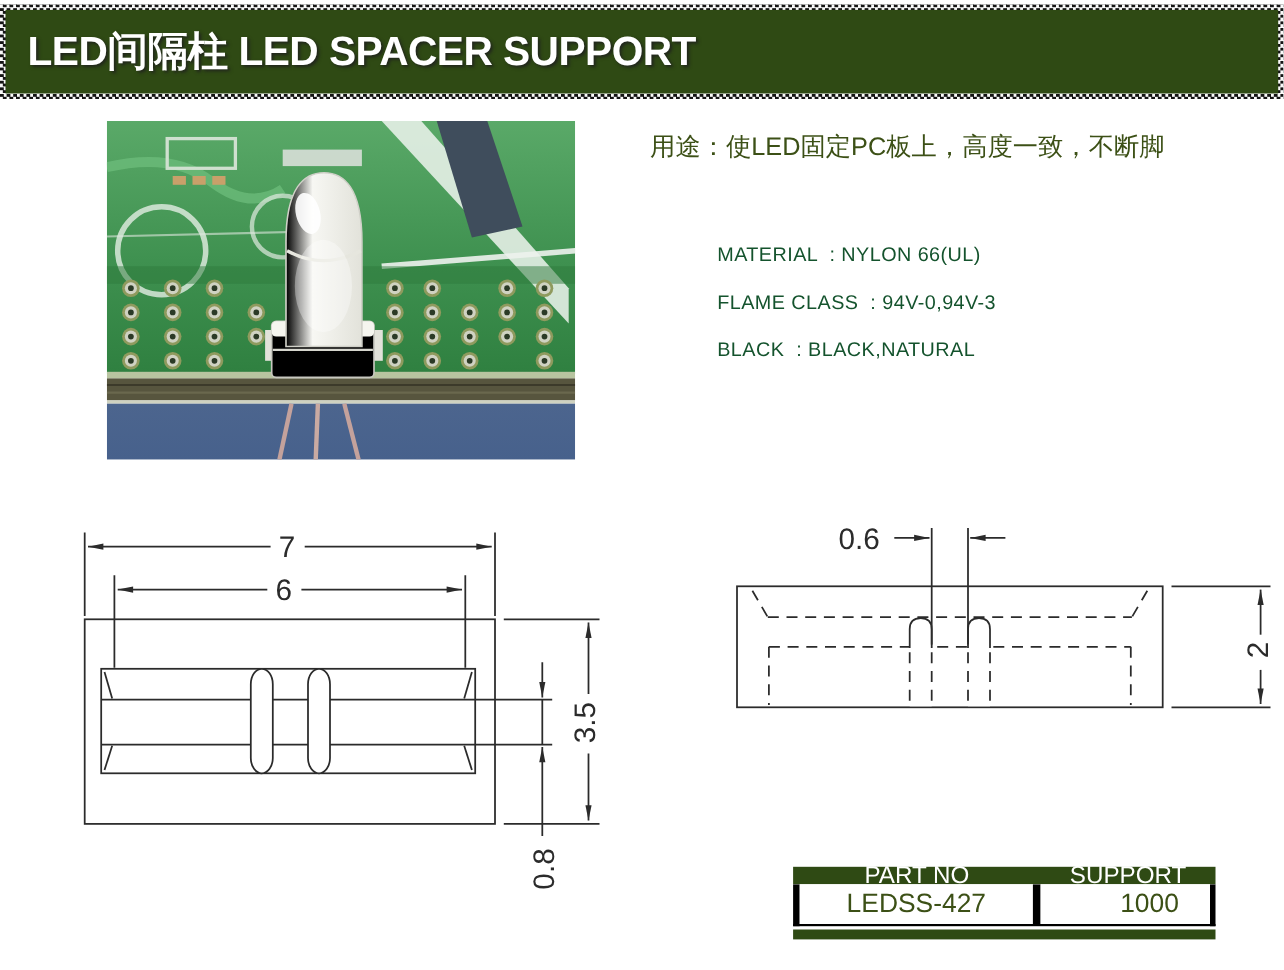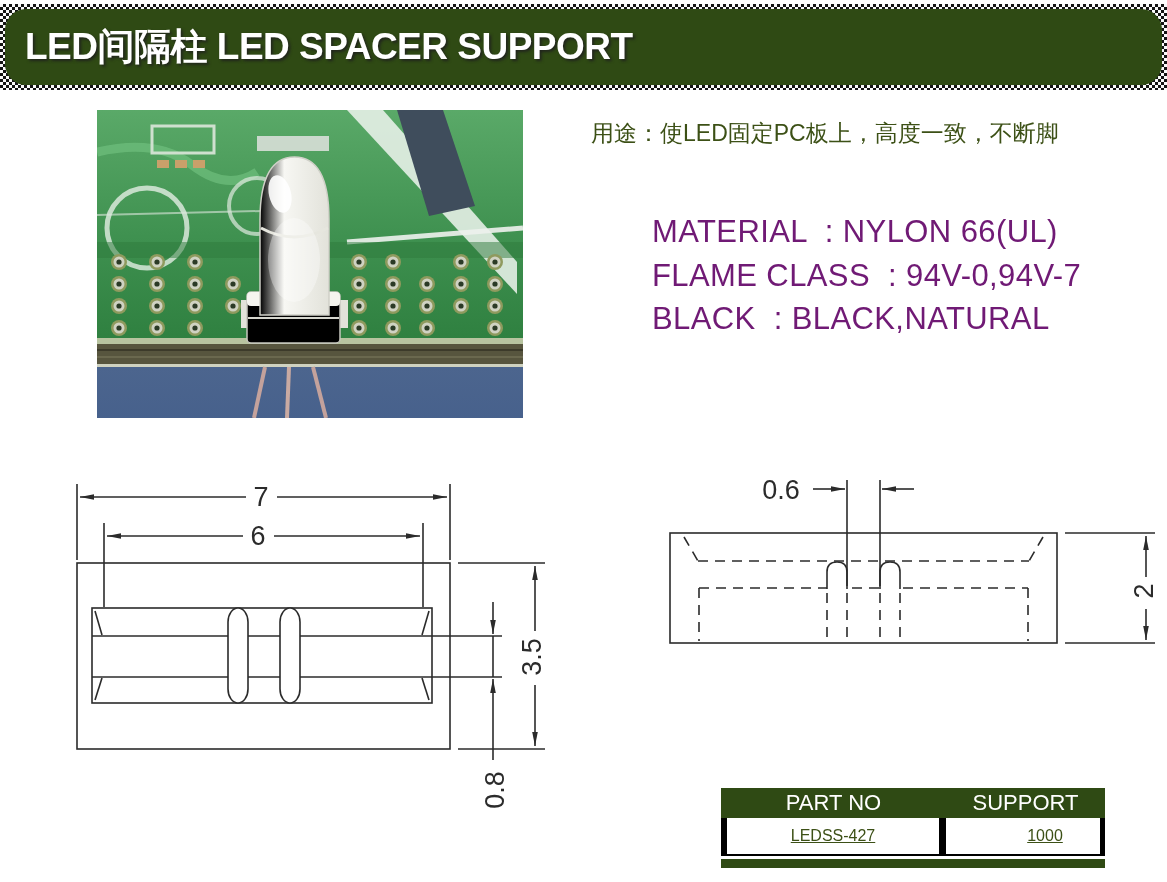--- a/index.html
+++ b/index.html
@@ -4,44 +4,44 @@
 <style>
   html,body{margin:0;padding:0;background:#ffffff;}
   body{font-family:"Liberation Sans",sans-serif;}
   .page{position:relative;width:1167px;height:882px;background:#fff;overflow:hidden;}
 
   
   .hdr-wrap{position:absolute;left:0;top:4px;width:1167px;height:86px;box-sizing:border-box;
     padding:5px;
     background-image:repeating-conic-gradient(#141414 0% 25%, #fafafa 25% 50%);
     background-size:6px 6px;}
-  .hdr-bar{width:100%;height:100%;background:#2f4a14;display:flex;align-items:center;box-sizing:border-box;padding-left:20px;border-radius:21px;}
+  .hdr-bar{width:100%;height:100%;background:#2f4a14;display:flex;align-items:center;box-sizing:border-box;padding-left:20px;}
   .hdr-title{color:#ffffff;font-size:37px;font-weight:bold;letter-spacing:-0.5px;
     text-shadow:2px 2px 3px rgba(30,30,30,0.85);white-space:nowrap;}
 
   
   .photo{position:absolute;left:97px;top:110px;width:426px;height:308px;overflow:hidden;}
 
   
   .intro{position:absolute;left:570px;top:118px;font-size:23px;color:#3c5016;white-space:pre;margin-left:21px;}
-  .specs{position:absolute;left:652px;top:210px;color:#701a75;font-size:31px;}
+  .specs{position:absolute;left:652px;top:210px;color:#14532d;font-size:18px;}
   .spec-line{white-space:pre;line-height:43.5px;letter-spacing:0.4px;}
 
   
   .drw{position:absolute;}
   .drw text{fill:#2b2b2b;font-size:27px;font-family:"Liberation Sans",sans-serif;}
 
   
   .spec-table{position:absolute;left:721px;top:788px;width:384px;}
-  .t-head{display:flex;background:#2f4a14;height:30px;color:#ffffff;font-size:22px;}
+  .t-head{display:flex;background:#2f4a14;height:16px;color:#ffffff;font-size:22px;}
   .t-head .cell{display:flex;align-items:center;justify-content:center;}
   .t-head .c1{width:225px;}
   .t-head .c2{flex:1;}
   .t-body{display:flex;height:36px;border-left:6px solid #000;border-right:5px solid #000;border-bottom:2px solid #000;background:#fff;}
-  .t-body .cell{display:flex;align-items:center;justify-content:center;color:#3c5016;font-size:16px;background:#fff;text-decoration:underline;}
+  .t-body .cell{display:flex;align-items:center;justify-content:center;color:#3c5016;font-size:24px;background:#fff;}
   .t-body .c1{width:212px;border-right:7px solid #000;}
   .t-body .c2{flex:1;padding-left:44px;}
   .t-strip{height:9px;background:#2f4a14;margin-top:3px;}
 </style>
 </head>
 <body>
 
 <div class="page">
 
   <div class="hdr-wrap">
@@ -142,21 +142,21 @@
       <path d="M164,118 Q197,136 231,118" stroke="#e6e6de" stroke-width="3" fill="none"></path>
       <ellipse cx="197" cy="150" rx="26" ry="42" fill="#ffffff" opacity="0.35"></ellipse>
       <ellipse cx="183" cy="84" rx="11" ry="19" fill="#ffffff" opacity="0.9" transform="rotate(-14 183 84)"></ellipse>
     </svg>
   </div>
 
   <div class="intro">用途：使LED固定PC板上，高度一致，不断脚</div>
 
   <div class="specs">
     <div class="spec-line">MATERIAL  : NYLON 66(UL)</div>
-    <div class="spec-line">FLAME CLASS  : 94V-0,94V-7</div>
+    <div class="spec-line">FLAME CLASS  : 94V-0,94V-3</div>
     <div class="spec-line">BLACK  : BLACK,NATURAL</div>
   </div>
 
   <svg class="drw" style="left:60px;top:470px;" width="515" height="365" viewBox="0 0 515 365">
     <defs>
       <marker id="ahL" viewBox="0 0 16 8" markerWidth="16" markerHeight="8" refX="15" refY="4" orient="auto" markerUnits="userSpaceOnUse">
         <path d="M1,1.2 L15,4 L1,6.8 Z" fill="#2b2b2b" stroke="none"></path>
       </marker>
     </defs>
     <g stroke="#2b2b2b" stroke-width="1.6" fill="none">

